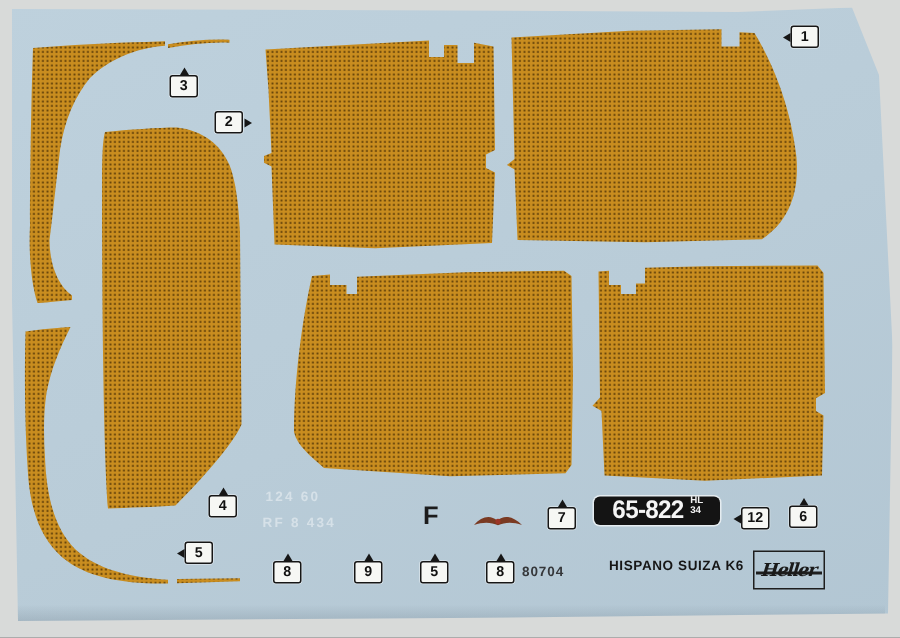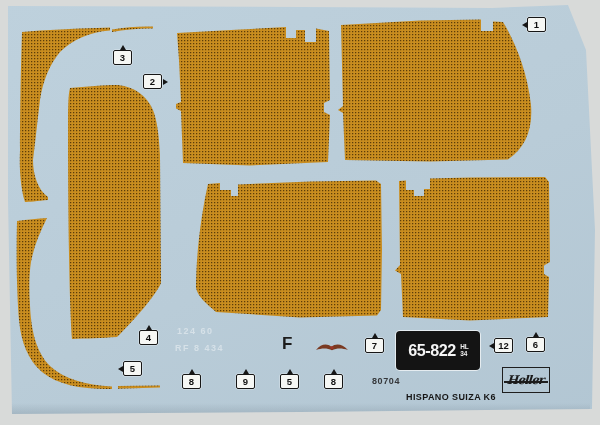--- a/index.html
+++ b/index.html
@@ -13,28 +13,28 @@
   svg.shapes{position:absolute;left:0;top:0;}
   .lbl{position:absolute;height:13px;min-width:13px;padding:0 2px;border:1.5px solid #161616;
        border-radius:2px;background:#f6f7f4;color:#101010;font:700 9.5px/12px "Liberation Sans",sans-serif;
        display:flex;align-items:center;justify-content:center;box-shadow:0 0 0 .5px rgba(255,255,255,.5);}
   .a-up::before{content:"";position:absolute;top:-6.5px;left:50%;transform:translateX(-50%);
        border-left:3.5px solid transparent;border-right:3.5px solid transparent;border-bottom:5px solid #161616;}
   .a-left::before{content:"";position:absolute;left:-6.5px;top:50%;transform:translateY(-50%);
        border-top:3.5px solid transparent;border-bottom:3.5px solid transparent;border-right:5px solid #161616;}
   .a-right::before{content:"";position:absolute;right:-6.5px;top:50%;transform:translateY(-50%);
        border-top:3.5px solid transparent;border-bottom:3.5px solid transparent;border-left:5px solid #161616;}
-  .plate{position:absolute;left:396px;top:331px;width:84px;height:39px;background:#141414;border-radius:4px;
-       display:flex;align-items:center;justify-content:center;gap:3px;box-shadow:0 0 0 1px rgba(255,255,255,.65);}
+  .plate{position:absolute;left:396px;top:331px;width:84px;height:19px;background:#141414;border-radius:4px;
+       display:flex;align-items:flex-start;justify-content:center;gap:3px;box-shadow:0 0 0 1px rgba(255,255,255,.65);}
   .plate-num{color:#f5f5f5;font:700 17px/17px "Liberation Sans",sans-serif;letter-spacing:-.5px;transform:scaleX(.95);}
   .plate-side{display:flex;flex-direction:column;color:#f0f0f0;font:700 6.5px/6.5px "Liberation Sans",sans-serif;}
   .letter-f{position:absolute;left:282px;top:335px;color:#1c1c1c;font:700 17px/17px "Liberation Sans",sans-serif;}
   .ghost{position:absolute;color:rgba(255,255,255,.42);font:700 9px/9px "Liberation Sans",sans-serif;letter-spacing:1.5px;}
-  .model-name{position:absolute;left:406px;top:392px;color:#161616;font:700 9px/10px "Liberation Sans",sans-serif;letter-spacing:.4px;}
-  .code{position:absolute;left:372px;top:376px;color:#35373a;font:700 9px/10px "Liberation Sans",sans-serif;letter-spacing:.6px;}
+  .model-name{position:absolute;left:406px;top:372px;color:#161616;font:700 9px/10px "Liberation Sans",sans-serif;letter-spacing:.4px;}
+  .code{position:absolute;left:348px;top:376px;color:#35373a;font:700 9px/10px "Liberation Sans",sans-serif;letter-spacing:.6px;}
   .heller{position:absolute;left:502px;top:367px;width:46px;height:24px;border:1.5px solid #1e1e1e;
        display:flex;align-items:center;justify-content:center;}
   .heller::before{content:"";position:absolute;left:1px;right:1px;top:55%;height:1.4px;background:#1e1e1e;}
   .heller-text{font:700 italic 12px/12px "DejaVu Serif",serif;color:#1a1a1a;letter-spacing:-1px;transform:skewX(-6deg);}
   .stork{position:absolute;left:315px;top:341px;}
 </style>
 </head>
 <body>
 
 <div class="photo">

